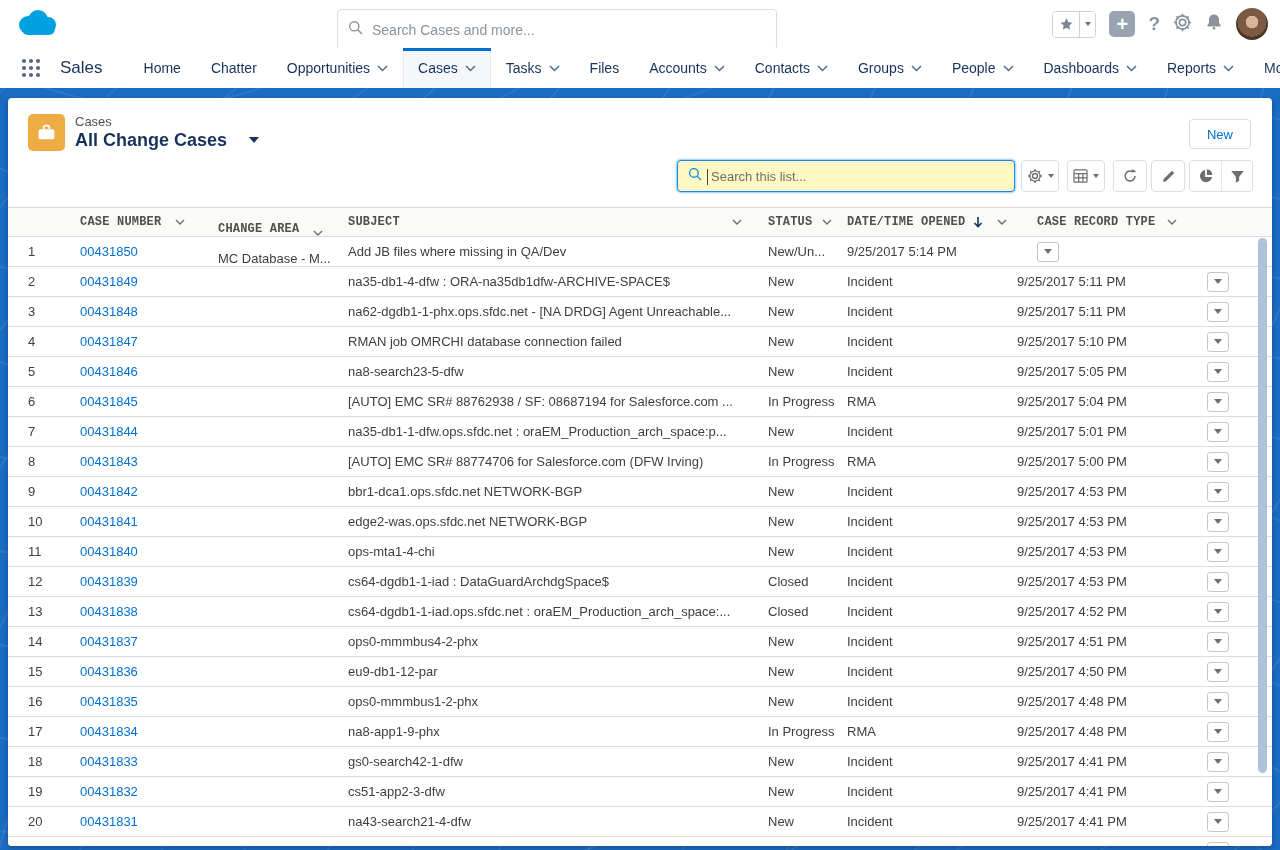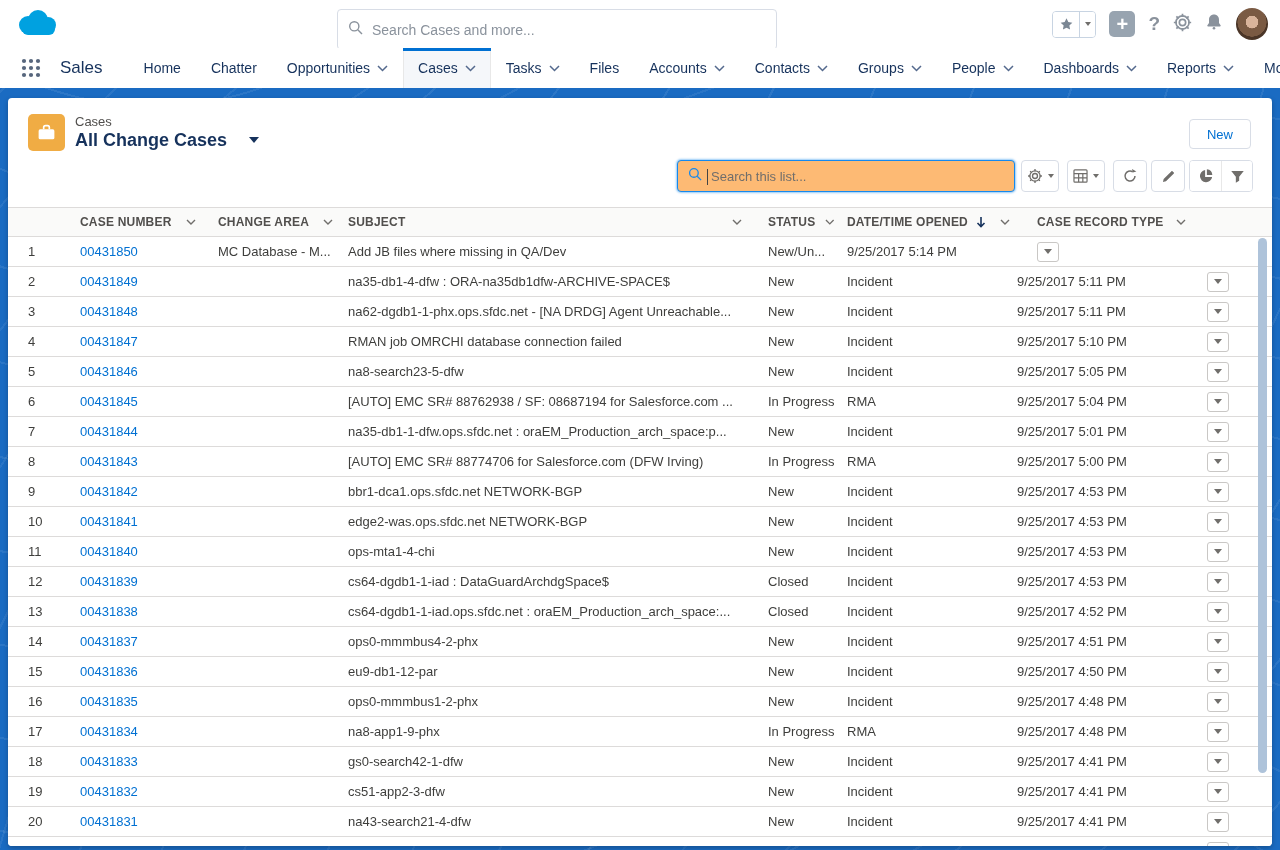--- a/index.html
+++ b/index.html
@@ -57,45 +57,45 @@
   .tri-down { width:0; height:0; border-left:5px solid transparent; border-right:5px solid transparent; border-top:6px solid #16325c; }
   .new-btn { position:absolute; top:21px; right:21px; height:30px; padding:0 17px;
     background:#fff; border:1px solid #d8dde6; border-radius:4px;
     color:#0070d2; font-size:13px; font-family:inherit; cursor:pointer; }
   .list-meta { position:absolute; top:76px; left:12px; font-size:13px; color:#514f4d;margin-top:47px; }
 
   
   .controls { position:absolute; top:62px; right:19px; display:flex; align-items:center; }
   .list-search { position:relative; width:338px; height:32px; border:1px solid #1589ee;
     border-radius:4px; box-shadow:0 0 2px 1px rgba(21,137,238,.45);
-    display:flex; align-items:center; padding-left:10px; background:#fdba74; }
+    display:flex; align-items:center; padding-left:10px; background:#fef9c3; }
   .list-search input { border:none; outline:none; flex:1; font-size:13px; font-family:inherit;
     color:#16325c; margin-left:8px; background:transparent; }
   .list-search input::placeholder { color:#706e6b; }
   .caret-line { position:absolute; left:29px; top:8px; width:1px; height:16px; background:#444; }
   .btn { height:32px; background:#fff; border:1px solid #d8dde6; border-radius:4px;
     display:flex; align-items:center; justify-content:center; gap:5px; cursor:pointer; }
   .btn.w38 { width:38px; } .btn.w34 { width:34px; }
   .btn-group { display:flex; height:32px; border:1px solid #d8dde6; border-radius:4px; overflow:hidden; }
   .btn-group .seg { width:31px; background:#fff; border:none; display:flex; align-items:center; justify-content:center; cursor:pointer; }
   .btn-group .seg + .seg { border-left:1px solid #e8e8e8; }
   .mini-caret { width:0; height:0; border-left:3.5px solid transparent; border-right:3.5px solid transparent; border-top:4.5px solid #706e6b; }
   .gap6{width:6px;} .gap8{width:8px;} .gap4{width:4px;}
 
   
   .grid { position:absolute; left:0; right:0; top:109px; bottom:0; }
   .thead { display:flex; height:30px; background:#fafaf9; border-top:1px solid #dddbda;
-    border-bottom:1px solid #dddbda; font-size:12px; font-weight:bold; color:#514f4d; letter-spacing:.2px; }
+    border-bottom:1px solid #dddbda; font-size:12px; font-weight:bold; color:#514f4d; letter-spacing:.2px;font-family:Liberation Mono, monospace; }
   .th { display:flex; align-items:center; cursor:pointer; }
   .tbody-row, .thead { width:100%; }
   .tr { display:flex; height:30px; border-bottom:1px solid #dddbda; font-size:13px; color:#3e3e3c; background:#fff; }
   .td { display:flex; align-items:center; overflow:hidden; white-space:nowrap; }
   .c-num   { width:62px;  padding-left:20px; }
   .c-case  { width:135px; padding-left:10px; }
-  .c-chg   { width:130px; padding-left:13px; }
+  .c-chg   { width:130px; padding-left:13px;align-items:flex-end; }
   .c-subj  { width:420px; padding-left:13px; position:relative; }
   .c-stat  { width:80px;  padding-left:13px; }
   .c-rec   { width:170px; padding-left:12px; }
   .c-date  { width:190px; padding-left:12px; }
   .c-act   { width:45px;  }
   .case-link { color:#0070d2; text-decoration:none; cursor:pointer; }
   .hdr-chev { margin-left:14px; }
   .subj-chev { position:absolute; right:13px; }
   .sort-arrow { margin-left:8px; }
   .row-action { width:22px; height:20px; margin-left:12px; background:#fff;

